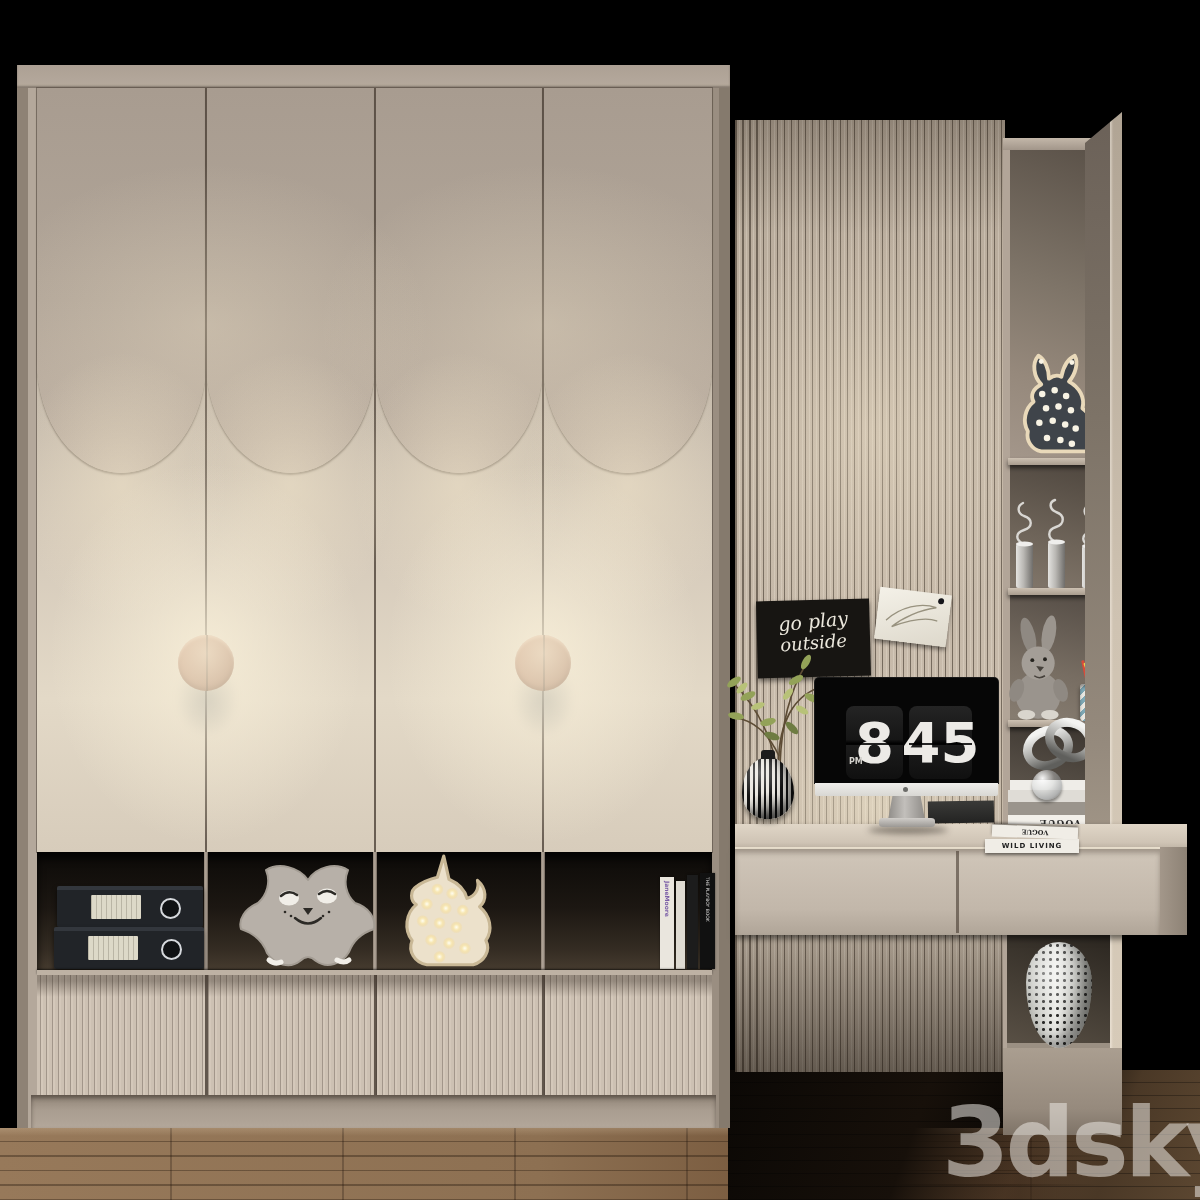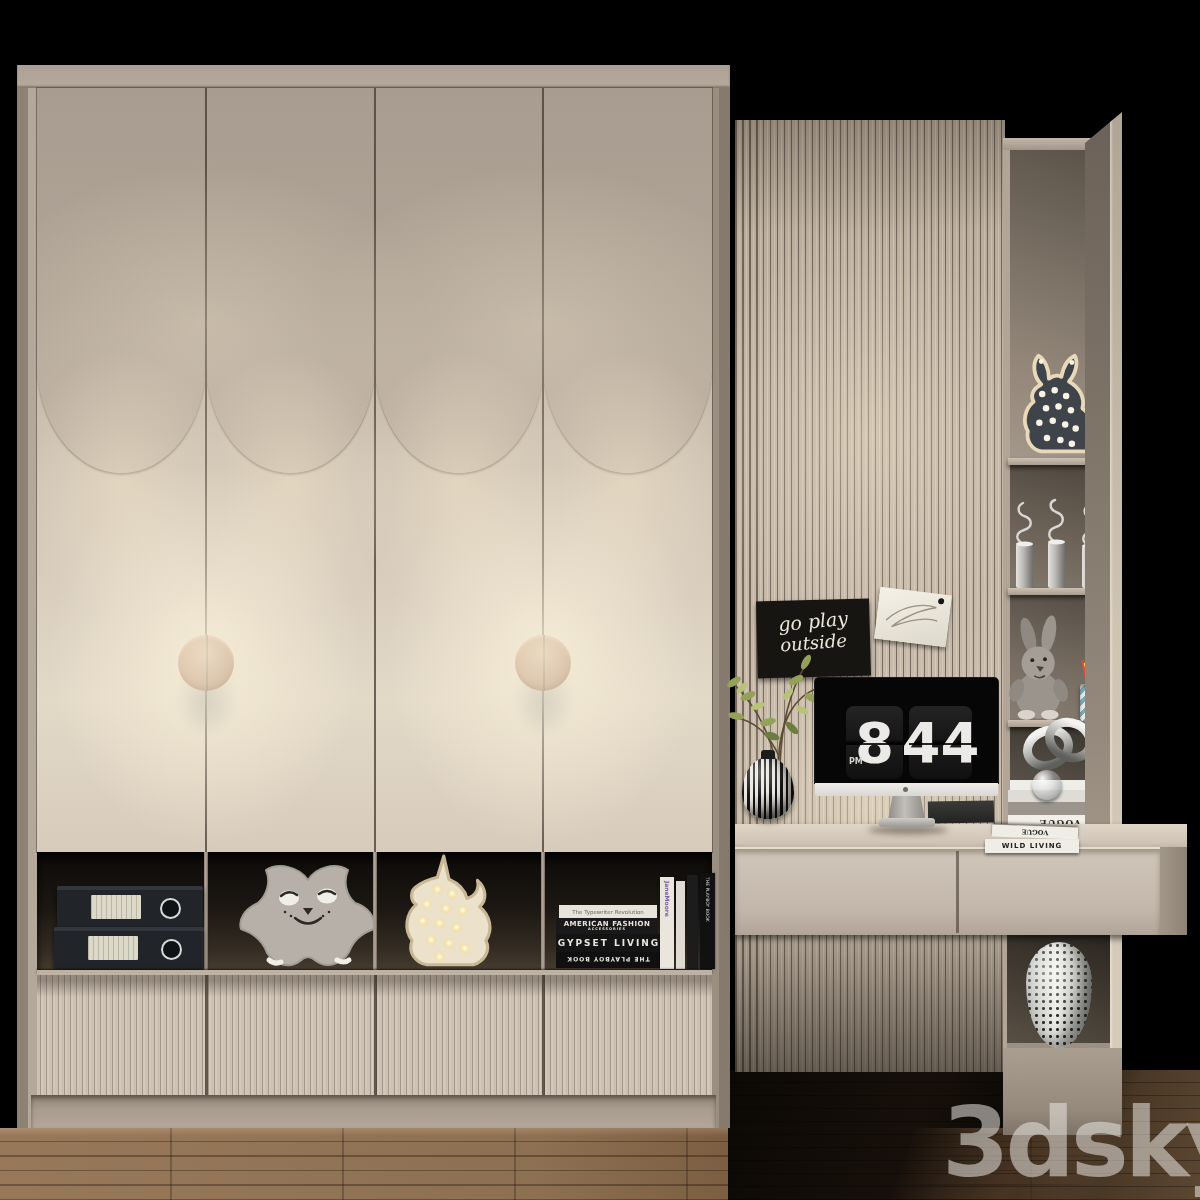--- a/index.html
+++ b/index.html
@@ -264,29 +264,20 @@
       <circle cx="68" cy="54" r="6" fill="url(#bulb)"></circle>
         <circle cx="30" cy="64" r="6" fill="url(#bulb)"></circle>
       <circle cx="46" cy="66" r="6" fill="url(#bulb)"></circle>
         <circle cx="62" cy="70" r="6" fill="url(#bulb)"></circle>
       <circle cx="38" cy="82" r="6" fill="url(#bulb)"></circle>
         <circle cx="55" cy="85" r="6" fill="url(#bulb)"></circle>
       <circle cx="70" cy="90" r="6" fill="url(#bulb)"></circle>
         <circle cx="46" cy="98" r="6" fill="url(#bulb)"></circle>
     </svg>
 
-    <div class="abs" style="left:519px;top:53px;width:106px;">
-      <div class="hbook" style="width:98px;height:13px;background:#e8e4da;color:#6b675e;font-size:5.5px;margin-left:3px;">The Typewriter Revolution</div>
-      <div class="hbook" style="width:102px;height:16px;background:#191919;font-size:7px;font-weight:bold;letter-spacing:.5px;flex-direction:column;line-height:1;">
-        <span>AMERICAN FASHION</span>
-        <span style="font-size:3.5px;letter-spacing:1px;">ACCESSORIES</span>
-      </div>
-      <div class="hbook" style="width:106px;height:18px;background:#141414;font-size:9px;font-weight:bold;letter-spacing:2px;">GYPSET  LIVING</div>
-      <div class="hbook" style="width:104px;height:16px;background:#101010;font-size:6px;font-weight:bold;letter-spacing:1px;transform:rotate(180deg);">THE PLAYBOY BOOK</div>
-    </div>
 
     <div class="vspine" style="left:623px;bottom:6px;width:14px;height:92px;background:#eae6de;">
       <span class="vtext" style="font-size:6px;color:#7b5ea7;font-weight:bold;">JaneMoore</span>
     </div>
     <div class="vspine" style="left:639px;bottom:6px;width:9px;height:88px;background:#dfdbd2;"></div>
     <div class="vspine" style="left:650px;bottom:6px;width:11px;height:94px;background:#1c1c1c;"></div>
     <div class="vspine" style="left:663px;bottom:6px;width:15px;height:96px;background:#111;">
       <span class="vtext" style="font-size:4.5px;color:#ddd;">THE PLAYBOY BOOK</span>
     </div>
     <div class="floor-sliver"></div>
@@ -462,21 +453,21 @@
     </g>
     <g fill="#6e7c42">
       <ellipse cx="60" cy="100" rx="8" ry="3.6" transform="rotate(20 60 100)"></ellipse>
       <ellipse cx="80" cy="92" rx="8" ry="3.6" transform="rotate(45 80 92)"></ellipse>
     </g>
   </svg>
   <div class="abs" id="striped-vase"></div>
 
   <div class="abs" id="imac-screen"></div>
   <div class="abs flip-panel" style="left:846px;width:57px;">8</div>
-  <div class="abs flip-panel" style="left:909px;width:63px;">44</div>
+  <div class="abs flip-panel" style="left:909px;width:63px;">45</div>
   <div class="abs" id="flip-meridiem">PM</div>
   <div class="abs" id="imac-chin"></div>
   <div class="abs" id="imac-logo"></div>
   <div class="abs" id="dark-box"></div>
   <div class="abs" id="imac-base-shadow"></div>
   <div class="abs" id="imac-neck"></div>
   <div class="abs" id="imac-base"></div>
 
   <div class="abs desk-book" style="left:985px;top:839px;width:94px;height:14px;font-size:7px;font-weight:bold;letter-spacing:1px;">WILD LIVING</div>
   <div class="abs desk-book" style="left:992px;top:826px;width:86px;height:12px;font-size:6.5px;font-family:'DejaVu Serif',serif;font-weight:bold;transform:rotate(182deg);">VOGUE</div>

